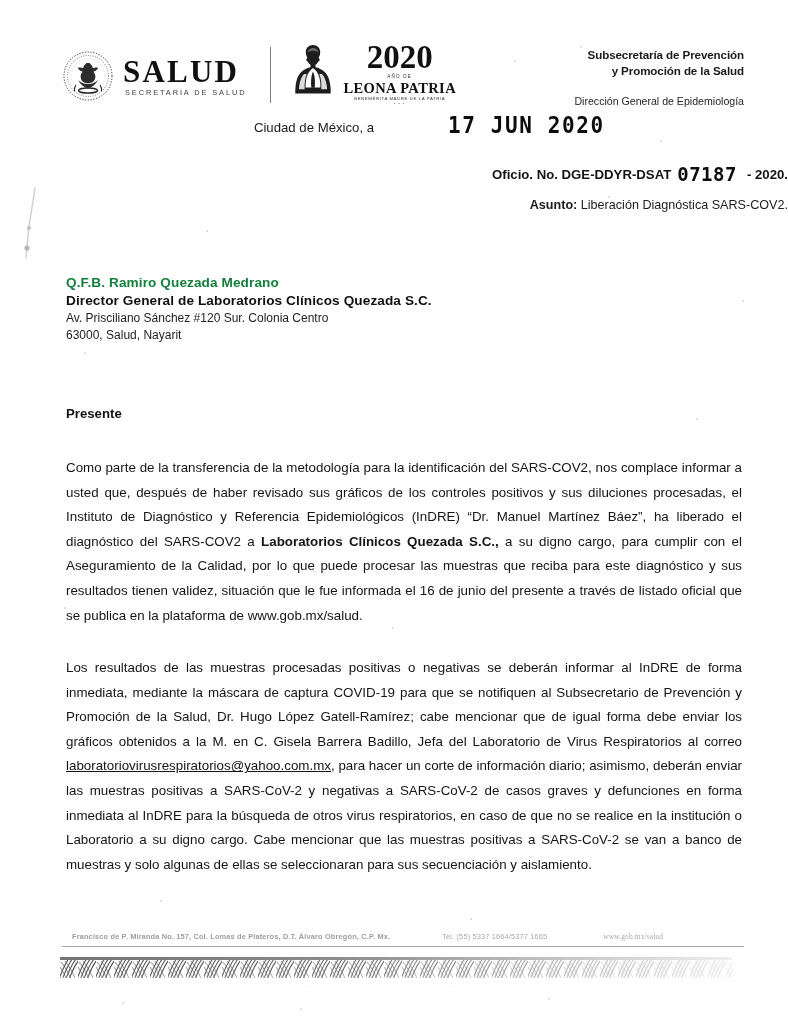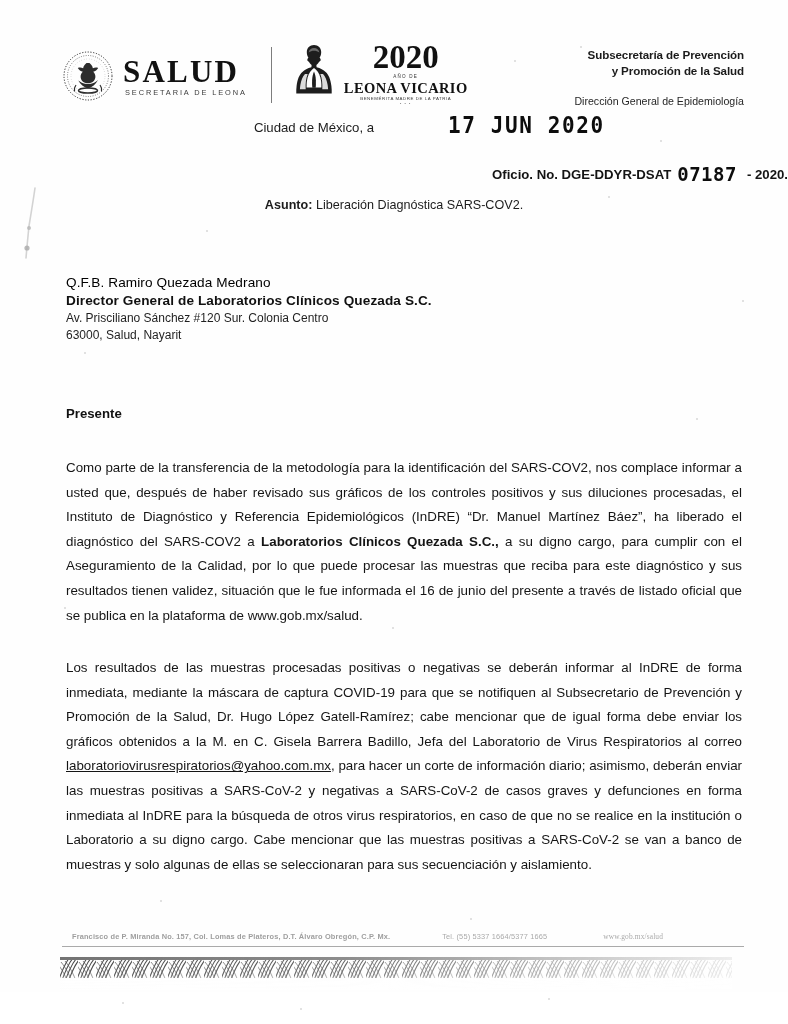--- a/index.html
+++ b/index.html
@@ -201,36 +201,36 @@
     color: #0d0d0d;
     margin: 0 10px 0 6px;
     transform: translateY(2px) scaleY(1.06);
   }
 
   .asunto-line {
     position: absolute;
     top: 198px;
     left: 0;
     right: 0;
-    text-align: center;
+    text-align: right;
     font-size: 12.6px;
     color: #1c1c1c;
   }
   .asunto-line b { font-weight: bold; }
 
   
   .addressee {
     position: absolute;
     top: 274px;
     left: 66px;
   }
   .addressee .n1 {
     font-size: 13.6px;
-    font-weight: normal;
-    color: #000000;
+    font-weight: bold;
+    color: #15803d;
     line-height: 18px;
     letter-spacing: .1px;
   }
   .addressee .n2 {
     font-size: 13.6px;
     font-weight: bold;
     color: #111;
     line-height: 18px;
     letter-spacing: .1px;
   }
@@ -333,42 +333,42 @@
               <path d="M14 35c-1.5 2-2 4.2-1.5 6.3M38 35c1.5 2 2 4.2 1.5 6.3" stroke="#1b1b1b" stroke-width="1.2" fill="none"></path>
             </g>
             <g opacity=".55">
               <circle cx="26" cy="26" r="17" fill="none" stroke="#555" stroke-width=".6" stroke-dasharray="0.6 2"></circle>
             </g>
           </g>
         </svg>
       </span>
       <span class="salud-word">
         <span class="big">SALUD</span>
-        <span class="small">SECRETARIA DE LEONA</span>
+        <span class="small">SECRETARIA DE SALUD</span>
       </span>
     </div>
 
     <div class="divider-v"></div>
 
     <div class="brand-2020">
       <span class="leona-figure">
         <svg viewBox="0 0 44 58" width="44" height="58" aria-hidden="true">
           <g fill="#1d1d1d">
             <path d="M22 4c-4.3 0-7.2 3-7.2 7.1 0 2.3.6 4.2 1.6 5.6-.7.5-1.1 1.2-1.1 2 0 1 .7 1.8 1.7 2.1.5 1.4 1.4 2.5 2.6 3.1l-.2 2.3c-3.9 1-6.9 2.6-9 4.8C7.2 33.6 5.4 38.6 4.6 45c-.3 2.5-.4 5-.3 7.4h35.4c.1-2.4 0-4.9-.3-7.4-.8-6.4-2.6-11.4-5.8-14-2.1-2.2-5.1-3.8-9-4.8l-.2-2.3c1.2-.6 2.1-1.7 2.6-3.1 1-.3 1.7-1.1 1.7-2.1 0-.8-.4-1.5-1.1-2 1-1.4 1.6-3.3 1.6-5.6C29.2 7 26.3 4 22 4z"></path>
             <path d="M22 27c-2.9 1.9-5.1 5.1-6.3 9.2-.9 3.1-1.2 6.6-1.1 10.2h14.8c.1-3.6-.2-7.1-1.1-10.2-1.2-4.1-3.4-7.3-6.3-9.2z" fill="#fdfdfd"></path>
             <path d="M13 33c-2.3 2.3-3.8 6-4.6 10.8-.2 1.4-.4 2.9-.5 4.4h5.8c-.3-5.6.2-10.7 2-15.2-.9-.1-1.8 0-2.7 0zM31 33c2.3 2.3 3.8 6 4.6 10.8.2 1.4.4 2.9.5 4.4h-5.8c.3-5.6-.2-10.7-2-15.2.9-.1 1.8 0 2.7 0z" fill="#fdfdfd" opacity=".85"></path>
             <path d="M22 30.5c-1.1 2.4-1.7 5.4-1.9 8.9-.1 2.4 0 4.9.2 7.3h3.4c.2-2.4.3-4.9.2-7.3-.2-3.5-.8-6.5-1.9-8.9z"></path>
             <path d="M16.6 11.4c.6-2.6 2.6-4.3 5.4-4.3s4.8 1.7 5.4 4.3c-1.7-1.1-3.5-1.6-5.4-1.6s-3.7.5-5.4 1.6z" fill="#fdfdfd" opacity=".35"></path>
           </g>
         </svg>
       </span>
       <span class="anio-block">
         <span class="yr">2020</span>
         <span class="anio-de">AÑO DE</span>
-        <span class="name">LEONA VICARIO</span>
+        <span class="name">LEONA PATRIA</span>
         <span class="sub">BENEMÉRITA MADRE DE LA PATRIA</span>
         <span class="sub2">• • •</span>
       </span>
     </div>
 
     <div class="dept">
       <span class="l1">Subsecretaría de Prevención</span>
       <span class="l2">y Promoción de la Salud</span>
       <span class="l3">Dirección General de Epidemiología</span>
     </div>

